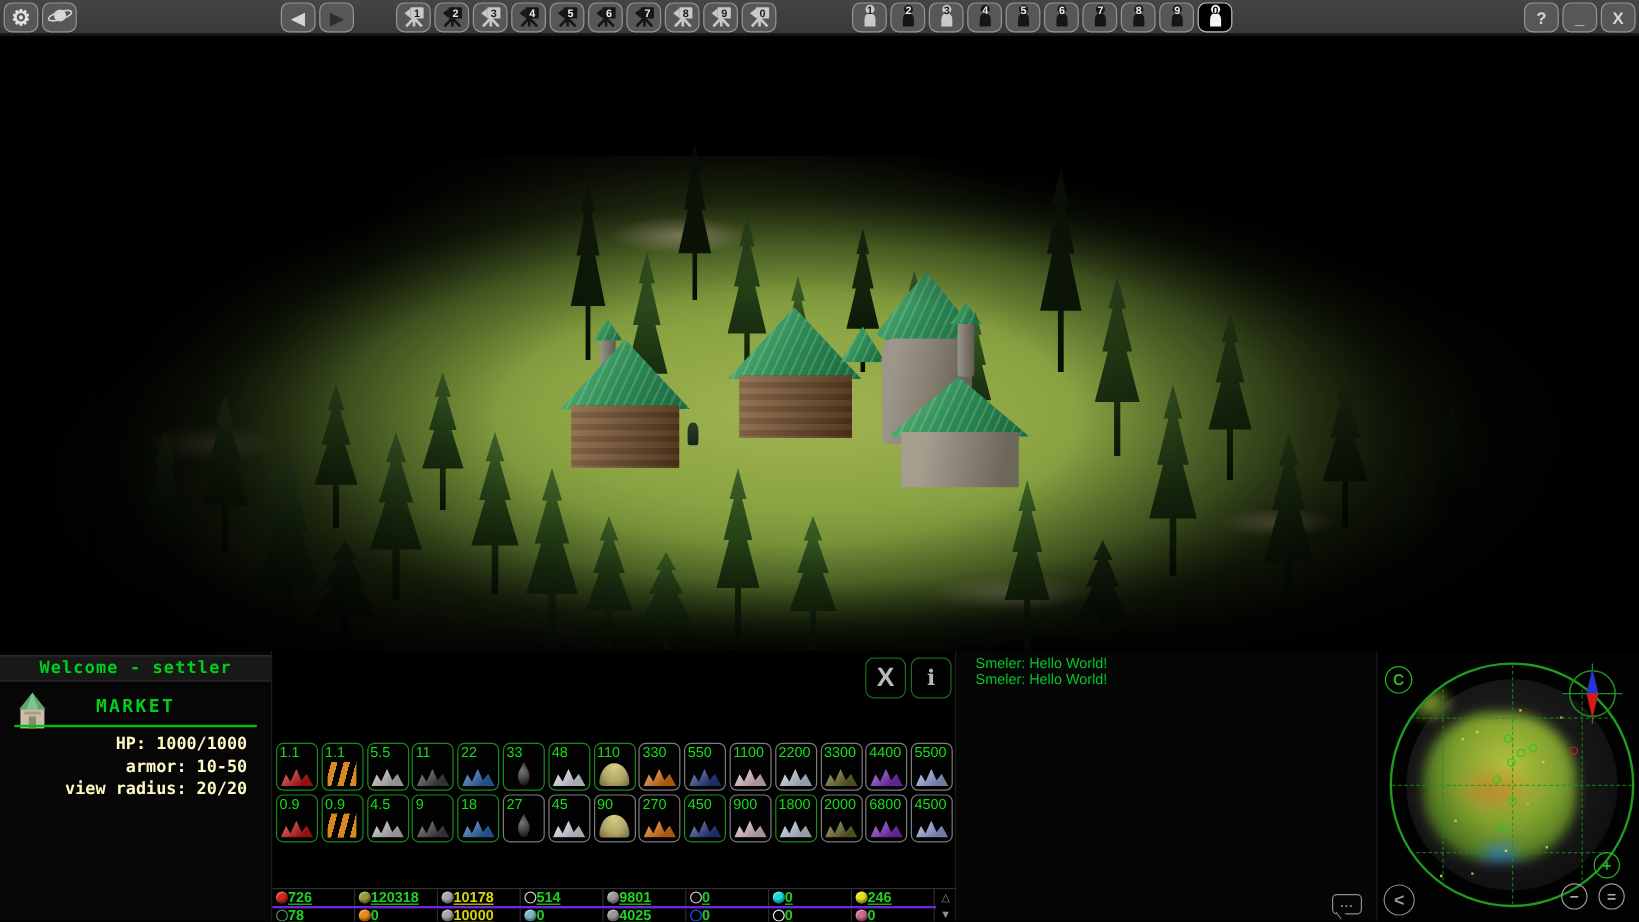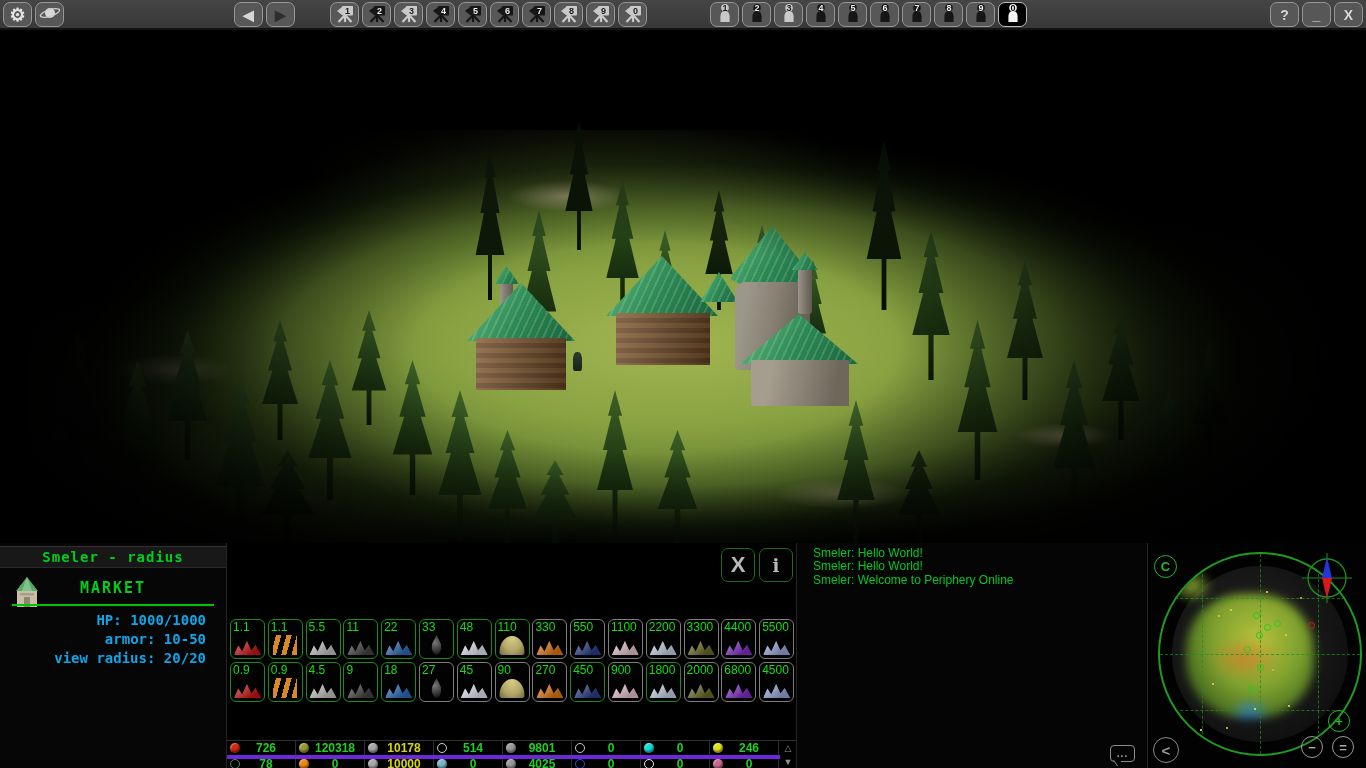--- a/index.html
+++ b/index.html
@@ -64,21 +64,21 @@
                border-right:1px solid #242424; }
   .sel-header { position:absolute; left:0; top:3px; width:100%; height:22px; background:#181818;
                 border-top:1px solid #323232; border-bottom:1px solid #2a2a2a;
                 display:flex; align-items:center; justify-content:center;
                 color:#00cf1a; font:bold 14px "DejaVu Sans Mono", monospace; letter-spacing:1px; }
   .sel-bname { position:absolute; left:0; top:36px; width:100%; text-align:center;
                color:#00cf1a; font:bold 15px "DejaVu Sans Mono", monospace; letter-spacing:2px; }
   .sel-icon { position:absolute; left:12px; top:32px; }
   .sel-hr { position:absolute; left:12px; right:12px; top:61px; height:2px; background:#00c400; }
   .sel-stats { position:absolute; left:0; right:20px; top:68px; }
-  .stat-line { text-align:right; color:#0ea5e9; font:bold 14px "DejaVu Sans Mono", monospace;
+  .stat-line { text-align:right; color:#fef9c3; font:bold 14px "DejaVu Sans Mono", monospace;
                line-height:19px; white-space:pre; }
 
   
   .market-panel { position:absolute; left:227px; top:0; width:570px; height:197px; background:#000;
                   border-right:1px solid #242424; }
   .mk-btn { position:absolute; top:5px; width:34px; height:34px; border:1px solid #1d6b1d; border-radius:7px;
             background:#020202; color:#b9b9b9; display:flex; align-items:center; justify-content:center;
             font-size:22px; font-weight:bold; }
   .mk-close{ left:494px; } .mk-info{ left:532px; font-size:18px; font-family:"DejaVu Serif", serif; }
   .mgrid { position:absolute; left:3px; top:76px; display:flex; }
@@ -98,28 +98,28 @@
     background: radial-gradient(circle at 42% 38%, #787878, #232323 70%, #000);
     clip-path: polygon(50% 0%, 65% 22%, 80% 45%, 83% 68%, 68% 93%, 50% 100%, 32% 93%, 17% 68%, 20% 45%, 35% 22%); }
   .micon.mound { width:25px; height:19px;
     background: radial-gradient(ellipse at 50% 12%, #d8cc88, var(--c) 55%, #6e6540);
     border-radius: 50% 50% 14% 14% / 88% 88% 14% 14%; }
 
   
   .res-bar { position:absolute; left:227px; top:197px; width:570px; height:28px; background:#000;
              border-top:1px solid #303030; border-right:1px solid #242424; display:flex; flex-wrap:wrap; }
   .res-row { display:flex; width:553px; height:14px; }
-  .res-row.r2 { border-top:4px solid #6d28d9; }
+  .res-row.r2 { border-top:2px solid #6d28d9; }
   .rcell { flex:0 0 69px; display:flex; align-items:center; border-right:1px solid #2d2d2d;
            padding:0 3px; height:100%; }
   .rdot { width:10px; height:10px; border-radius:50%; flex:none; }
   .rdot.filled { background:var(--c);
     box-shadow: inset -1px -2px 2px rgba(0,0,0,.45), inset 1px 1px 1px rgba(255,255,255,.35); }
   .rdot.outline { width:10px; height:10px; border:1.5px solid var(--c); background:transparent; }
-  .rval { flex:1; text-align:center; font:600 12px "Liberation Sans", sans-serif; }
+  .rval { flex:1; text-align:left; font:600 12px "Liberation Sans", sans-serif;text-decoration:underline; }
   .res-arrows { position:absolute; right:0; top:0; width:16px; height:28px; display:flex; flex-direction:column;
                 align-items:center; justify-content:space-around; color:#8f8f8f; font-size:9px; }
 
   
   .chat-panel { position:absolute; left:797px; top:0; width:351px; height:225px; background:#050505;
                 border-right:1px solid #242424; }
   .chat-lines { position:absolute; top:4px; left:16px; right:6px; }
   .chat-line { color:#00c828; font:12px "Liberation Sans", sans-serif; line-height:13.4px; }
   .chat-bubble { position:absolute; right:12px; bottom:6px; width:25px; height:17px;
                  border:1px solid #8d8d8d; border-radius:4px; color:#9a9a9a;
@@ -473,21 +473,21 @@
   <div class="roof" style="left:792px;top:222px;width:26px;height:18px"></div>
   <div class="roof" style="left:740px;top:284px;width:118px;height:50px"></div>
   <div class="stone" style="left:751px;top:330px;width:98px;height:46px"></div>
 
   <div class="vignette"></div>
 </div>
 
 <div class="bottom">
 
   <div class="sel-panel">
-    <div class="sel-header">Smeler - radius</div>
+    <div class="sel-header">Welcome - settler</div>
     <div class="sel-icon">
       <svg width="30" height="36" viewBox="0 0 30 36">
         <path d="M15 2 L26 16 L4 16 Z" fill="#58a868"></path>
         <path d="M15 2 L20 16 L10 16 Z" fill="#7fc48e"></path>
         <rect x="5" y="16" width="20" height="16" fill="#cabfa6"></rect>
         <rect x="12" y="22" width="6" height="10" fill="#8f8570"></rect>
         <rect x="8" y="18" width="14" height="2.5" fill="#a89e86"></rect>
       </svg>
     </div>
     <div class="sel-bname">MARKET</div>
@@ -753,21 +753,20 @@
   </div>
 
   <div class="chat-panel">
     <div class="chat-lines">
 
         <div class="chat-line">Smeler: Hello World!</div>
 
         <div class="chat-line">Smeler: Hello World!</div>
 
 
-        <div class="chat-line">Smeler: Welcome to Periphery Online</div>
       </div>
     <div class="chat-bubble">...</div>
   </div>
 
   <div class="minimap">
     <div class="mm-circle">
       <div class="mm-sphere"></div>
       <div class="mm-terrain"></div>
       <div class="mm-patch"></div>
       <div class="mm-gridline mm-gv" style="left:21%"></div>

